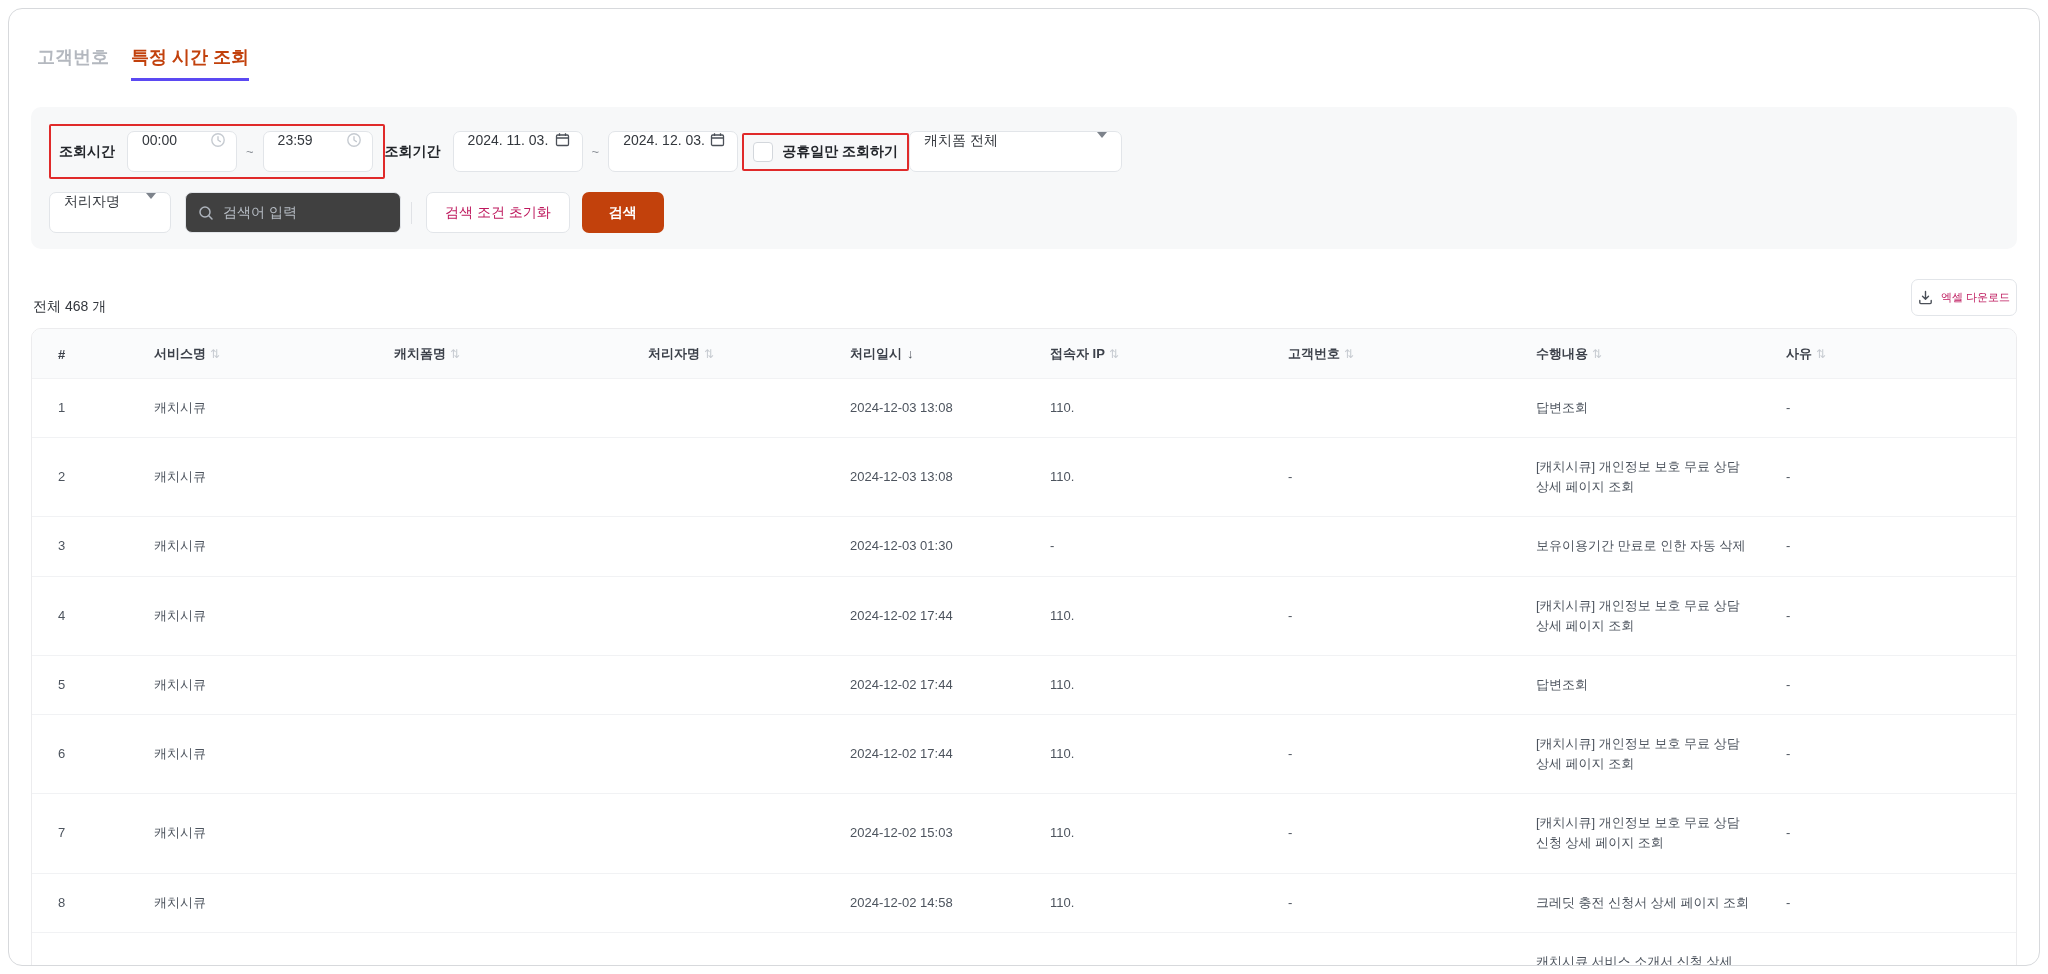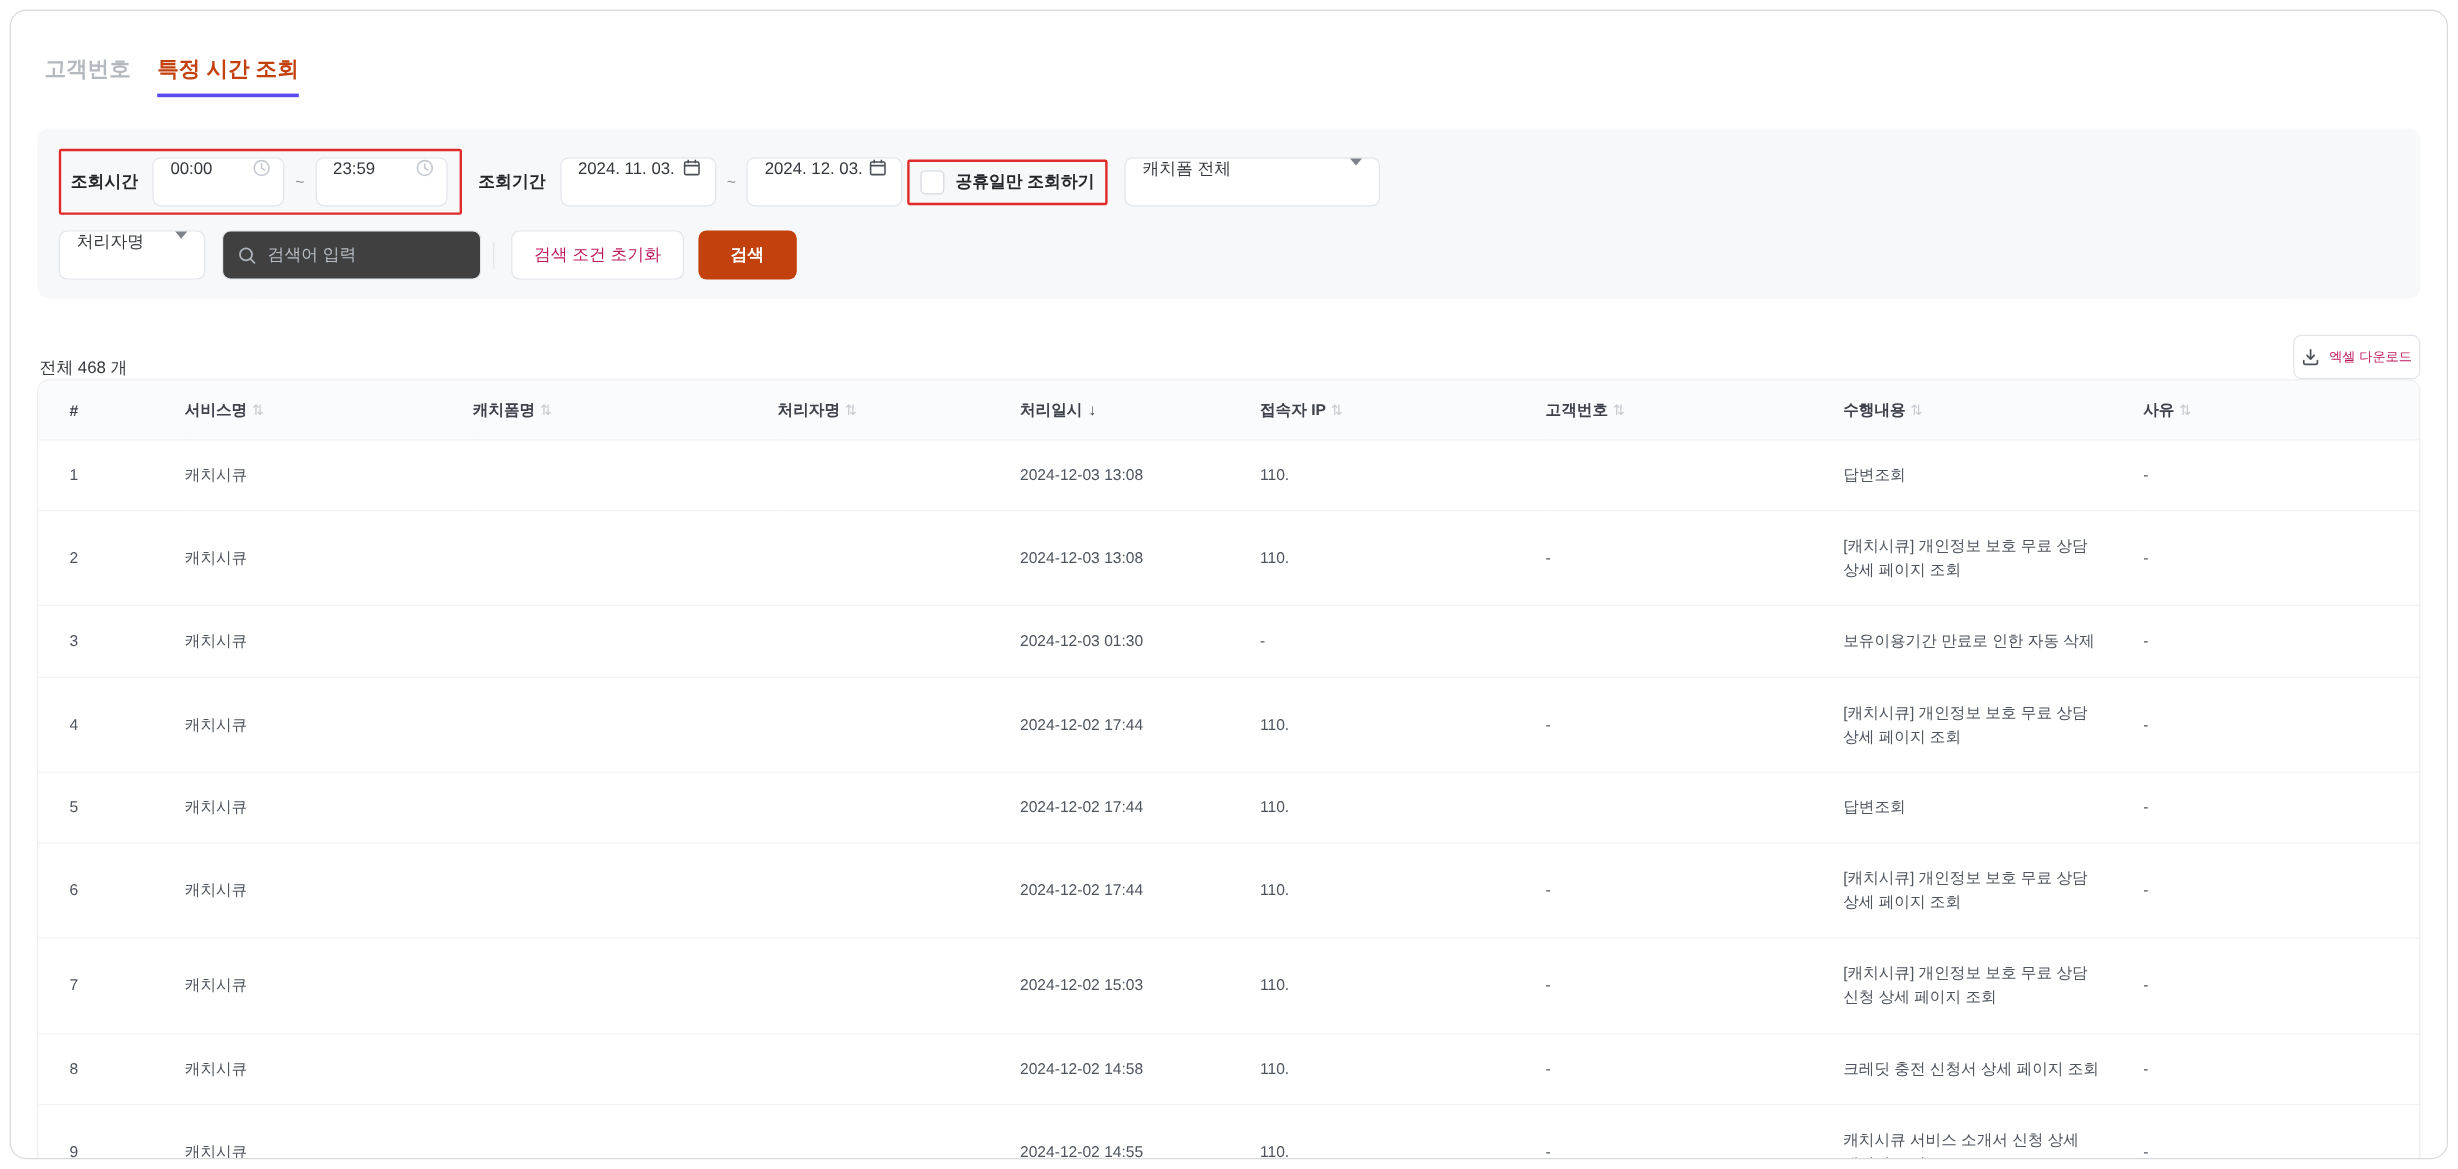--- a/index.html
+++ b/index.html
@@ -9,41 +9,41 @@
   
   .tabs { display:flex; gap:22px; padding-left:6px; margin-bottom:26px; }
   .tab { font-size:18px; font-weight:700; color:#b4b8bf; cursor:pointer; padding-bottom:9px; }
   .tab.active { color:#c2410c; border-bottom:3px solid #5b49f2; }
 
   
   .filter-panel { background:#f7f8f9; border-radius:10px; padding:17px 18px 16px 18px; }
   .filter-row { display:flex; align-items:center; }
   .filter-row + .filter-row { margin-top:13px; }
   .flabel { font-size:14px; font-weight:700; color:#23262b; margin-right:12px; white-space:nowrap; }
-  .red-group { display:flex; align-items:center; border:2px solid #e02a2a; border-radius:2px; padding:5px 10px 5px 8px; margin-right:14px; }
+  .red-group { display:flex; align-items:center; border:2px solid #e02a2a; border-radius:2px; padding:5px 10px 5px 8px; }
   .input, .select { background:#fff; border:1px solid #e2e5e9; border-radius:7px; height:41px; display:flex; font-size:14px; color:#33373d; }
   .time-input { width:110px; padding:0 10px 0 14px; justify-content:space-between; }
   .date-input { width:130px; padding:0 12px 0 14px; justify-content:space-between; }
   .tilde { color:#8a8f96; font-size:13px; margin:0 9px; }
   .cb-box { width:20px; height:20px; border:1px solid #d3d7dc; border-radius:4px; background:#fff; margin-right:9px; flex:0 0 auto; cursor:pointer; }
   .cb-label { font-size:14px; font-weight:700; color:#23262b; white-space:nowrap; }
   .checkbox-group { padding:7px 9px; margin-left:4px; }
   .select { justify-content:space-between; padding:0 14px; cursor:pointer; }
   .select.wide { width:213px; margin-right:22px; }
   .select.field { width:122px; margin-right:14px; }
   .caret { width:0; height:0; border-left:5px solid transparent; border-right:5px solid transparent; border-top:6px solid #7d838b; }
   .search-box { background:#404040; border:1px solid #e2e5e9; border-radius:7px; height:41px; width:216px; display:flex; align-items:center; padding:0 12px; }
   .search-box .ph { font-size:14px; color:#b7bdc5; margin-left:9px; }
   .vdivider { width:1px; height:22px; background:#e0e2e6; margin:0 14px 0 10px; }
   .btn { border-radius:7px; height:41px; font-size:14px; cursor:pointer; font-family:inherit; }
   .btn.ghost { background:#fff; border:1px solid #e2e5e9; color:#be185d; padding:0 18px; }
   .btn.primary { background:#c2410c; border:none; color:#fff; font-weight:700; width:82px; margin-left:12px; }
 
   
-  .summary-row { display:flex; justify-content:space-between; align-items:flex-end; margin-top:30px; padding-left:2px; }
+  .summary-row { display:flex; justify-content:space-between; align-items:flex-end; margin-top:30px; margin-bottom:12px; padding-left:2px; }
   .total-count { font-size:14px; color:#33373d; }
   .btn.excel { height:37px; display:flex; align-items:center; gap:8px; font-size:11px; padding:0 6px; }
 
   
   .table-card { border:1px solid #ececee; border-radius:10px; overflow:hidden; }
   table { width:100%; border-collapse:collapse; table-layout:fixed; }
   thead tr { background:#fafbfc; }
   th { text-align:left; font-size:13px; font-weight:700; color:#3c414a; padding:16px 10px 15px 0; white-space:nowrap; }
   th:first-child, td:first-child { padding-left:26px; }
   .sort-both { color:#c7cbd1; font-size:12px; margin-left:4px; font-weight:400; }

